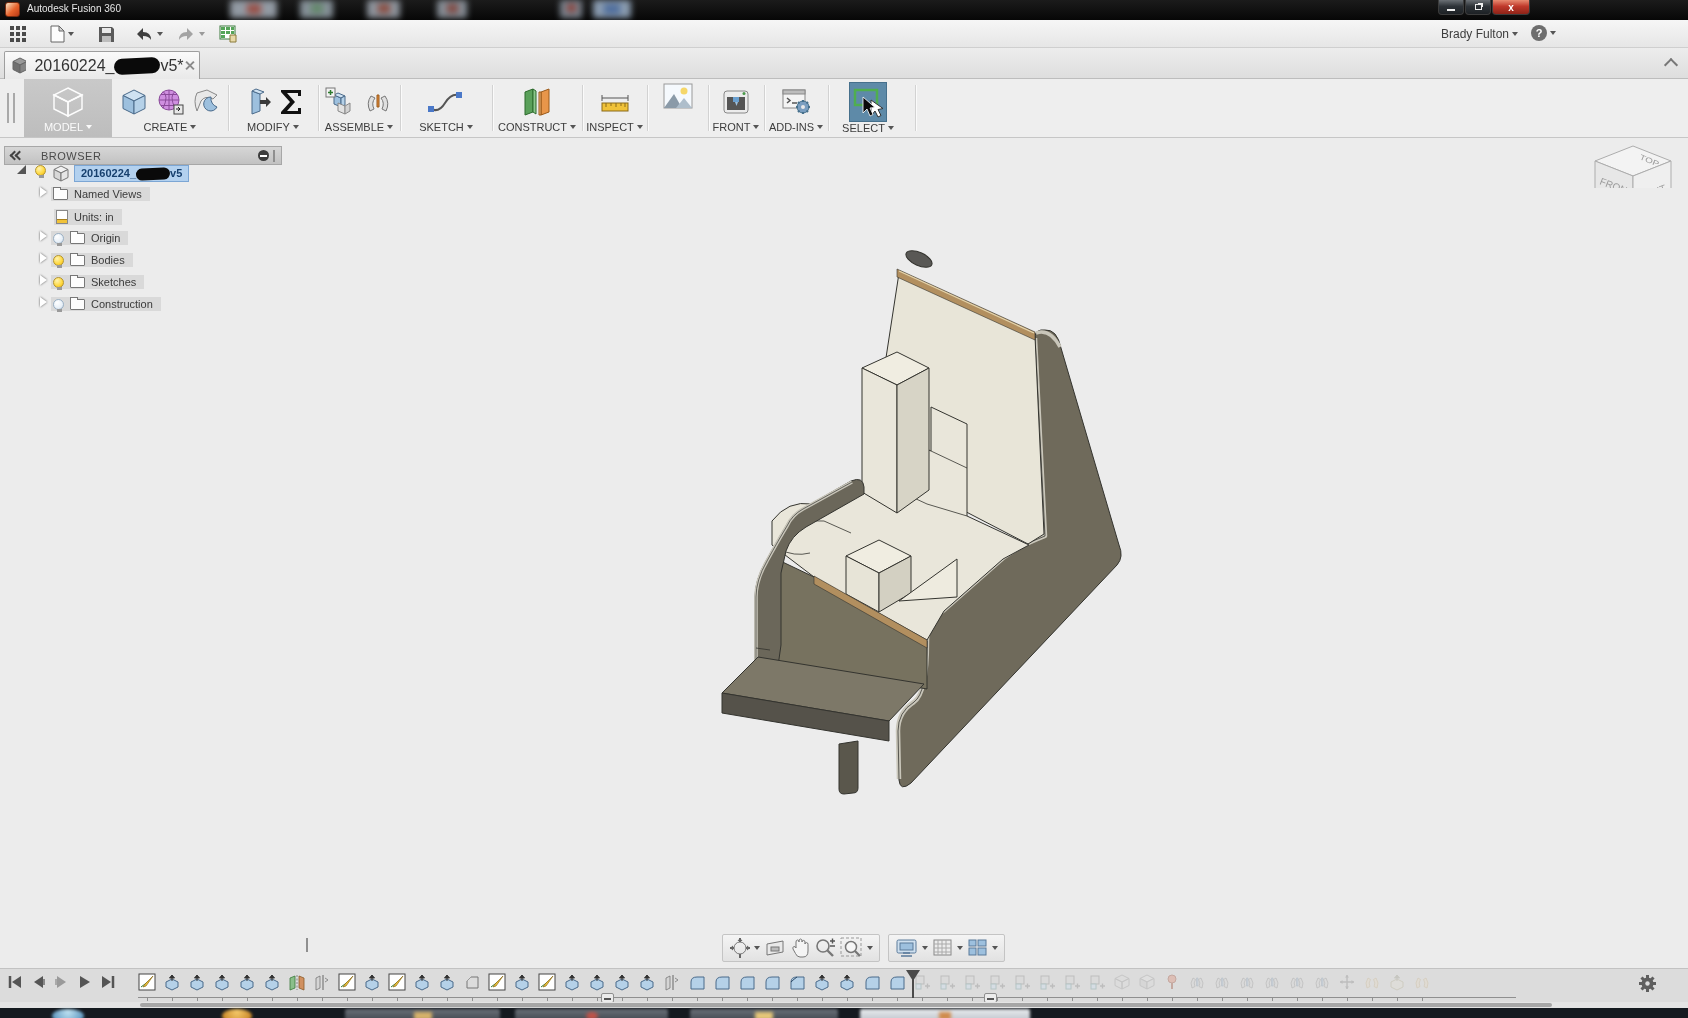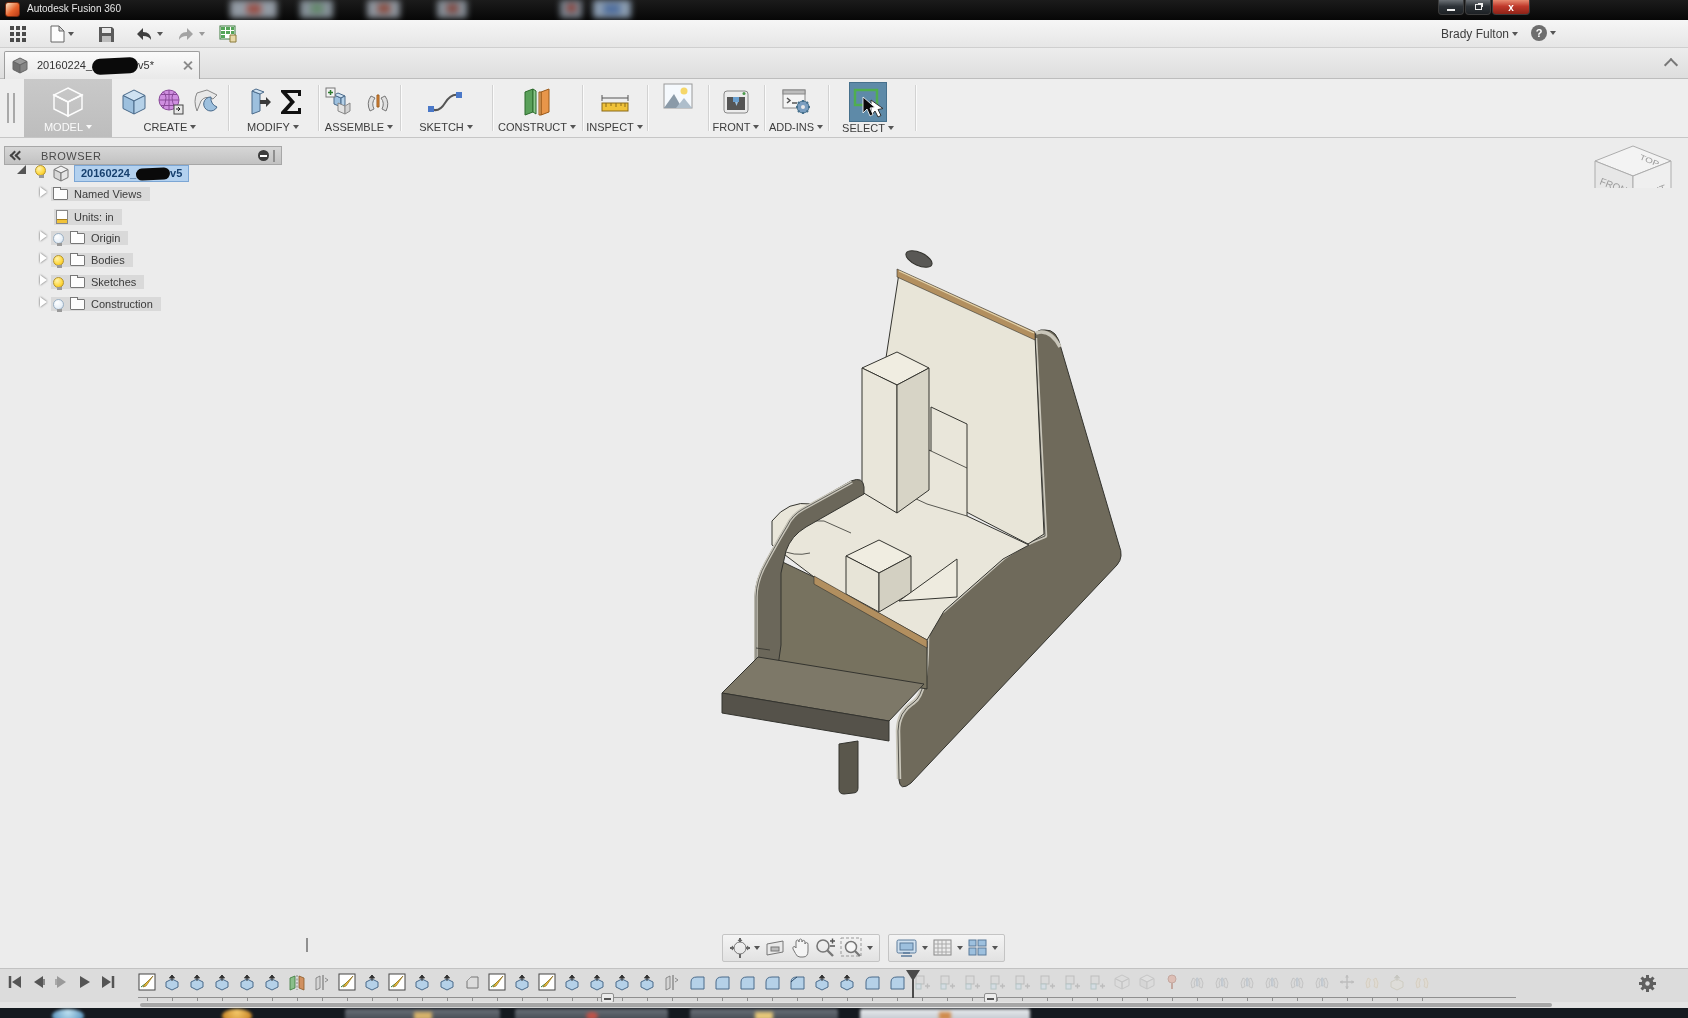--- a/index.html
+++ b/index.html
@@ -32,21 +32,21 @@
   #help-btn { position:absolute; right:132px; top:5px; display:flex; align-items:center; }
   #help-circle { width:16px; height:16px; border-radius:50%; background:#6e6e6e; color:#fff;
     font-size:11px; font-weight:bold; text-align:center; line-height:16px; }
 
   
   #tabbar { position:absolute; left:0; top:48px; width:1688px; height:31px;
     background:linear-gradient(#ededed,#dedede); border-bottom:1px solid #bdbdbd; }
   #doc-tab { position:absolute; left:4px; top:3px; width:196px; height:28px;
     background:linear-gradient(#fafafa,#e9e9e9); border:1px solid #9e9e9e; border-bottom:none;
     border-radius:2px 2px 0 0; display:flex; align-items:center; padding:0 6px; }
-  #doc-tab .label { font-size:11px; color:#333; margin-left:8px; white-space:nowrap; }
+  #doc-tab .label { font-size:16px; color:#333; margin-left:8px; white-space:nowrap; }
   .redact { display:inline-block; background:#0a0a0a; border-radius:8px; vertical-align:middle;
     transform:rotate(-3deg); }
   #tab-close { margin-left:auto; position:relative; width:11px; height:11px; }
   #tab-close:before,#tab-close:after{ content:""; position:absolute; left:5px; top:0; width:2px; height:11px; background:#8a8a8a;}
   #tab-close:before{ transform:rotate(45deg);} #tab-close:after{ transform:rotate(-45deg);}
   #ribbon-collapse { position:absolute; right:10px; top:10px; width:12px; height:8px; }
   #ribbon-collapse:before { content:""; position:absolute; left:0; top:2px; width:8px; height:8px;
     border-left:2px solid #777; border-top:2px solid #777; transform:rotate(45deg); }
 
   

